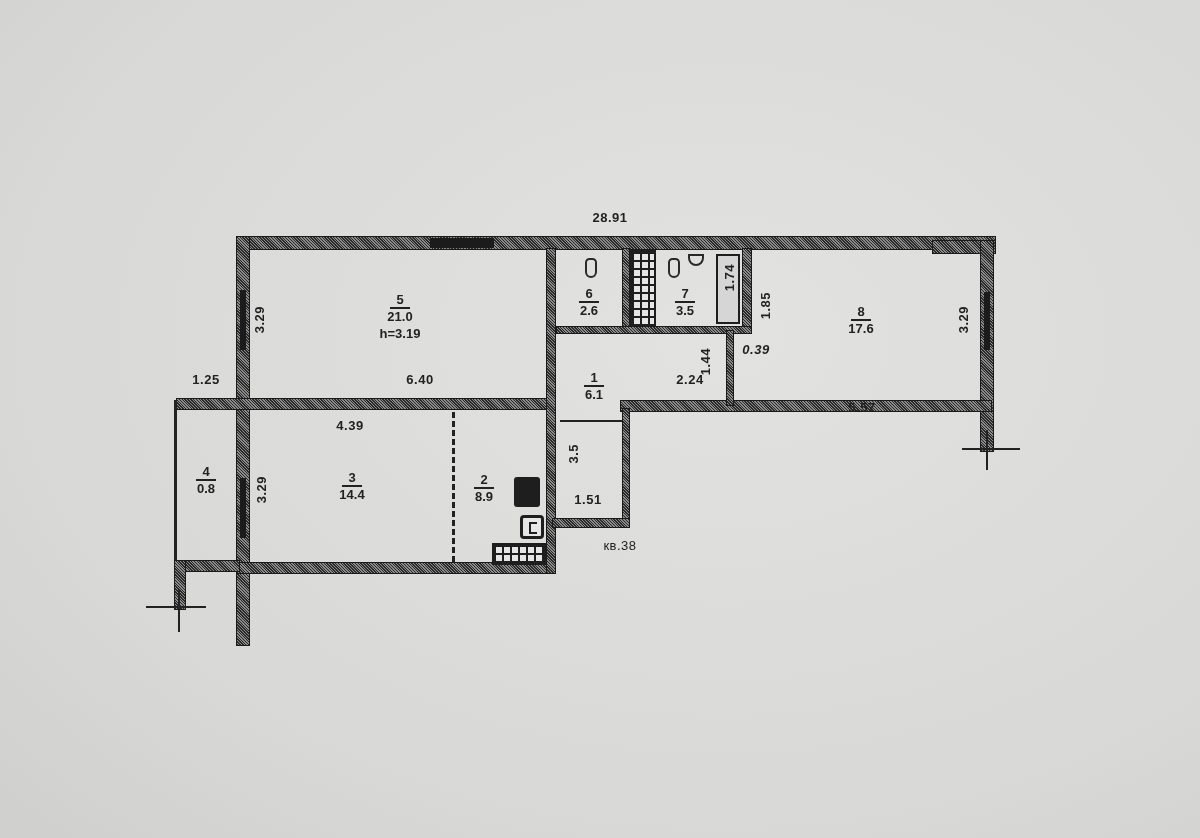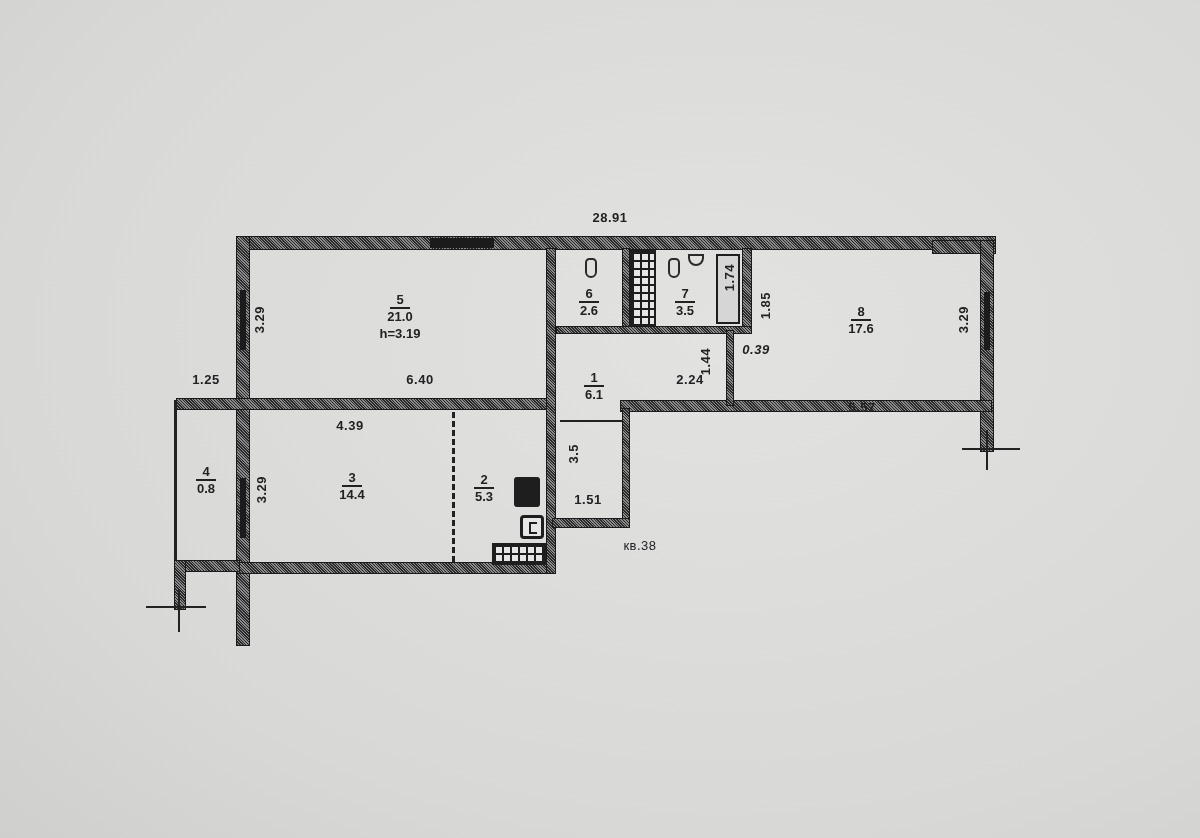--- a/index.html
+++ b/index.html
@@ -107,21 +107,21 @@
   <div class="room-label" style="left:574px; top:370px; width:40px;">
     <span class="num" style="display:inline-block;">1</span>
     <span class="area">6.1</span>
   </div>
   <div class="room-label" style="left:324px; top:470px; width:56px;">
     <span class="num" style="display:inline-block;">3</span>
     <span class="area">14.4</span>
   </div>
   <div class="room-label" style="left:464px; top:472px; width:40px;">
     <span class="num" style="display:inline-block;">2</span>
-    <span class="area">5.3</span>
+    <span class="area">8.9</span>
   </div>
   <div class="room-label" style="left:186px; top:464px; width:40px;">
     <span class="num" style="display:inline-block;">4</span>
     <span class="area">0.8</span>
   </div>
 
   <div class="label vert" style="left:252px; top:306px;">3.29</div>
   <div class="label" style="left:392px; top:372px; width:56px;">6.40</div>
   <div class="label" style="left:186px; top:372px; width:40px;">1.25</div>
   <div class="label" style="left:322px; top:418px; width:56px;text-align:center;">4.39</div>
@@ -129,15 +129,15 @@
   <div class="label" style="left:670px; top:372px; width:40px;">2.24</div>
   <div class="label vert" style="left:698px; top:348px;">1.44</div>
   <div class="label" style="left:736px; top:342px; width:40px;font-style:italic;">0.39</div>
   <div class="label vert" style="left:722px; top:264px;">1.74</div>
   <div class="label vert" style="left:758px; top:292px;">1.85</div>
   <div class="label" style="left:834px; top:372px; width:56px;margin-top:28px;">5.57</div>
   <div class="label vert" style="left:956px; top:306px;">3.29</div>
   <div class="label" style="left:566px; top:492px; width:44px;">1.51</div>
   <div class="label vert" style="left:566px; top:444px;">3.5</div>
 
-  <div class="label" style="left:612px; top:538px; width:56px; font-weight:normal;">кв.38</div>
+  <div class="label" style="left:592px; top:538px; width:56px; font-weight:normal;">кв.38</div>
 
 </div>
 
 </body></html>

